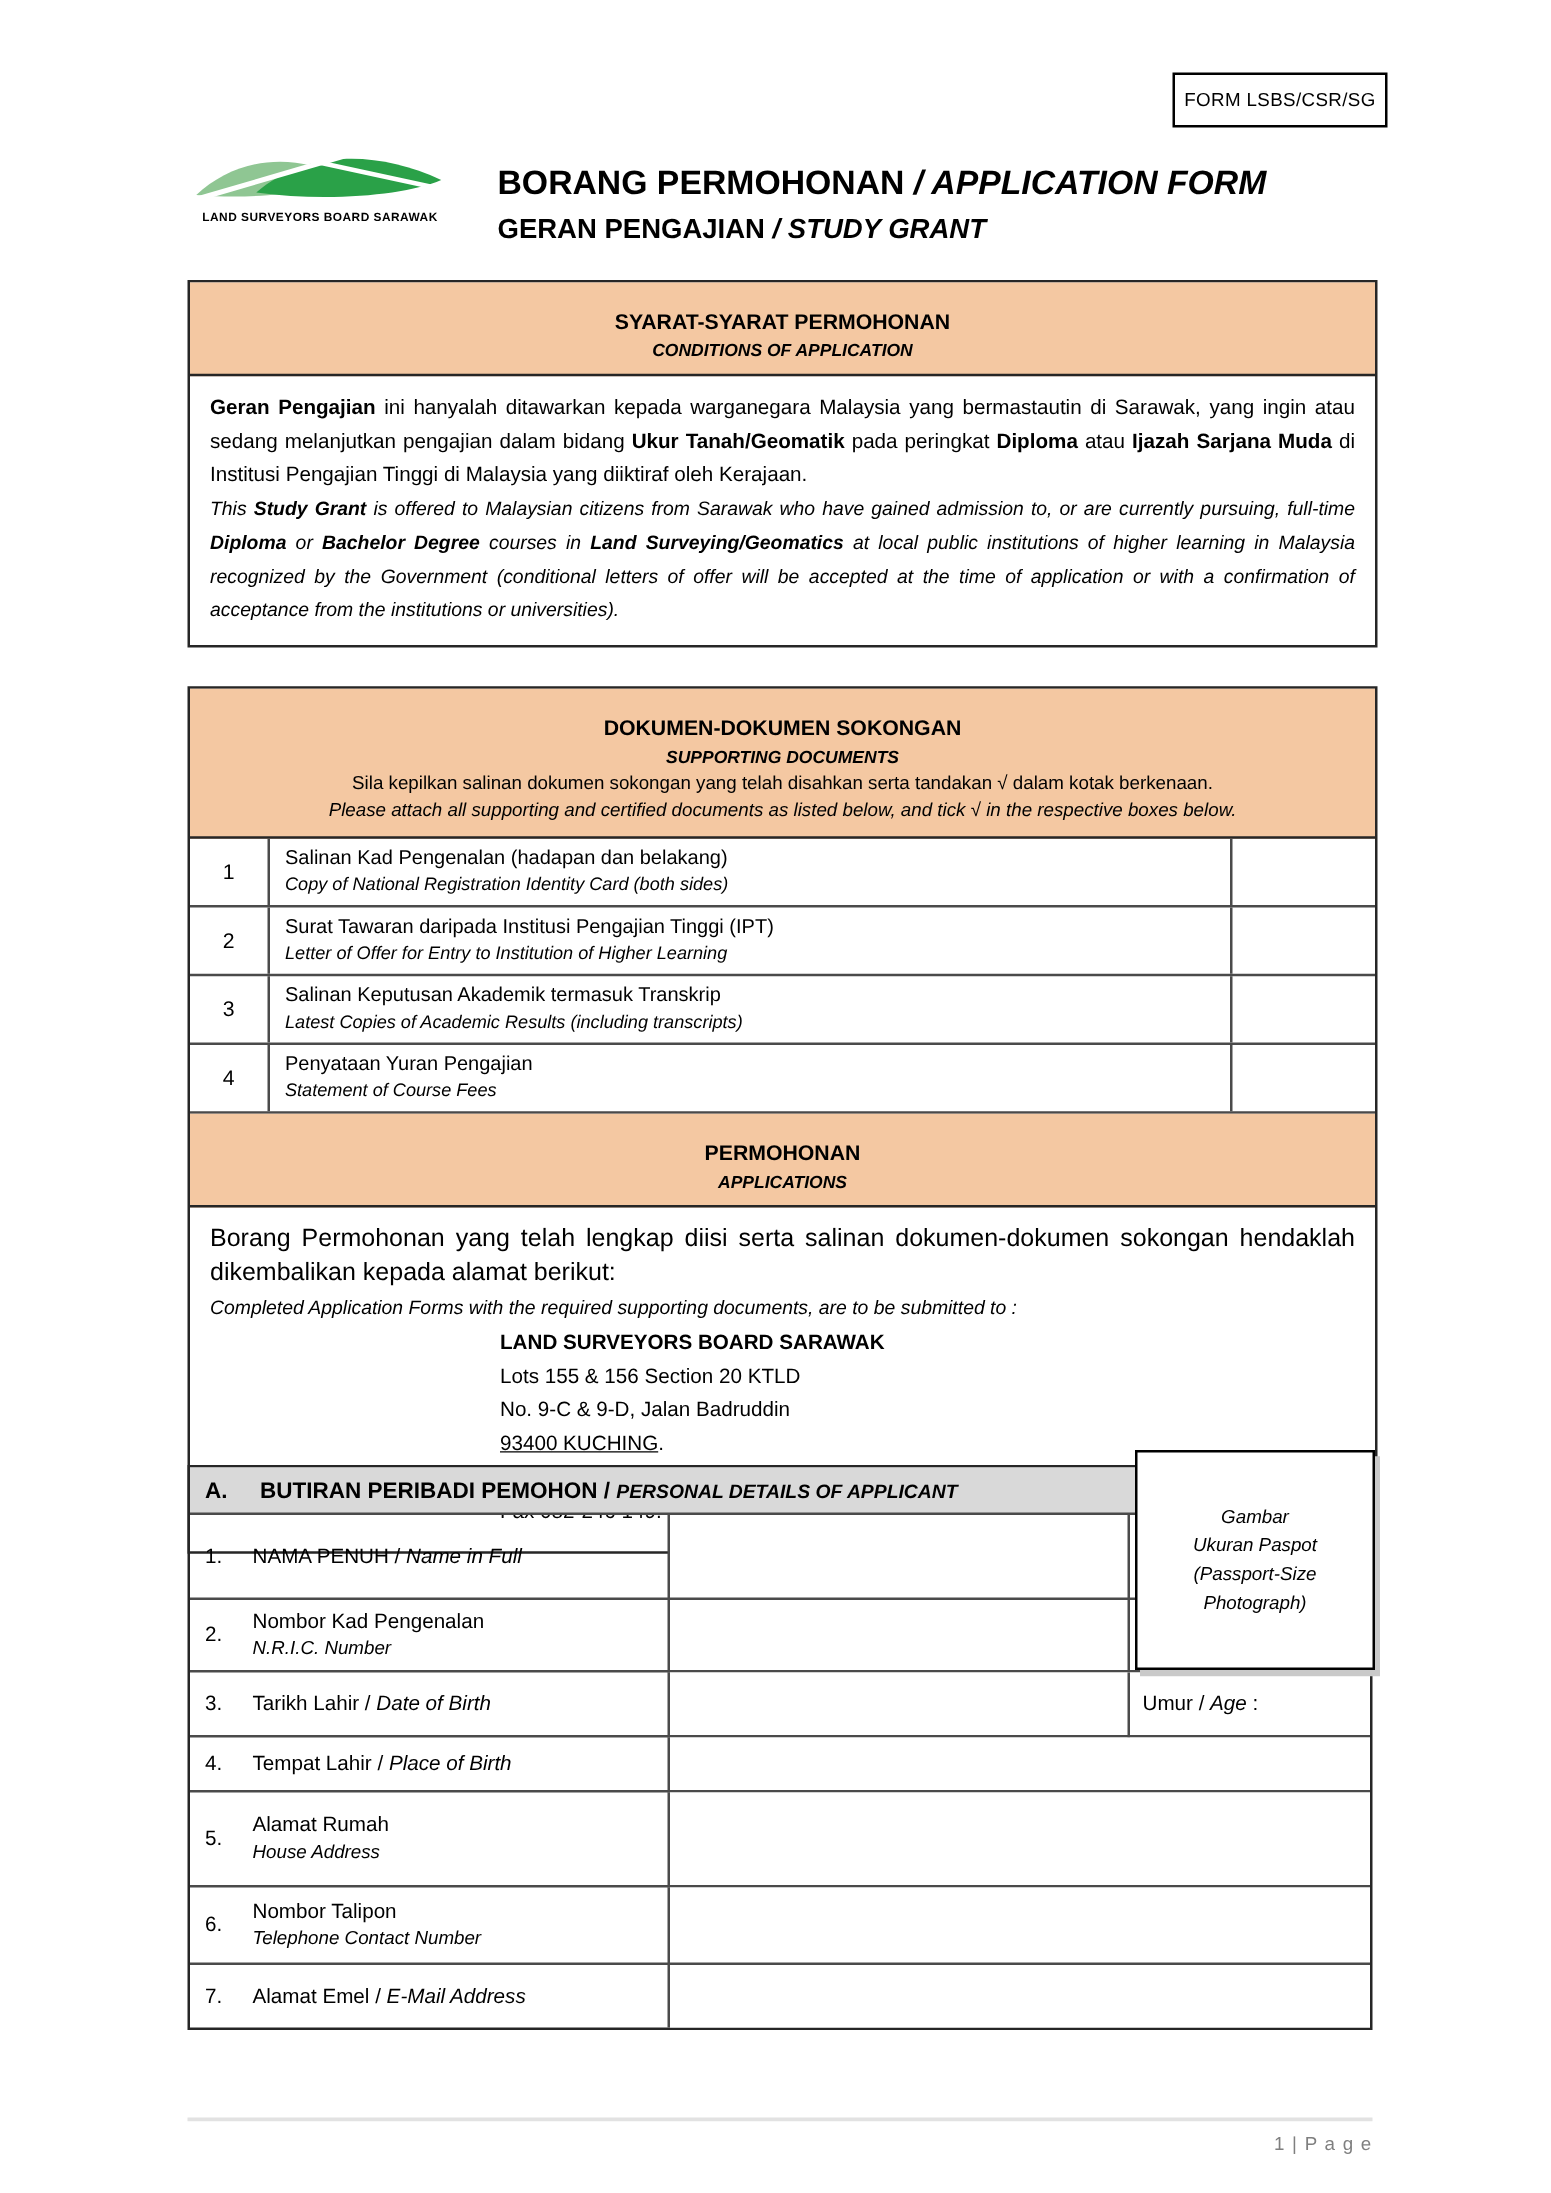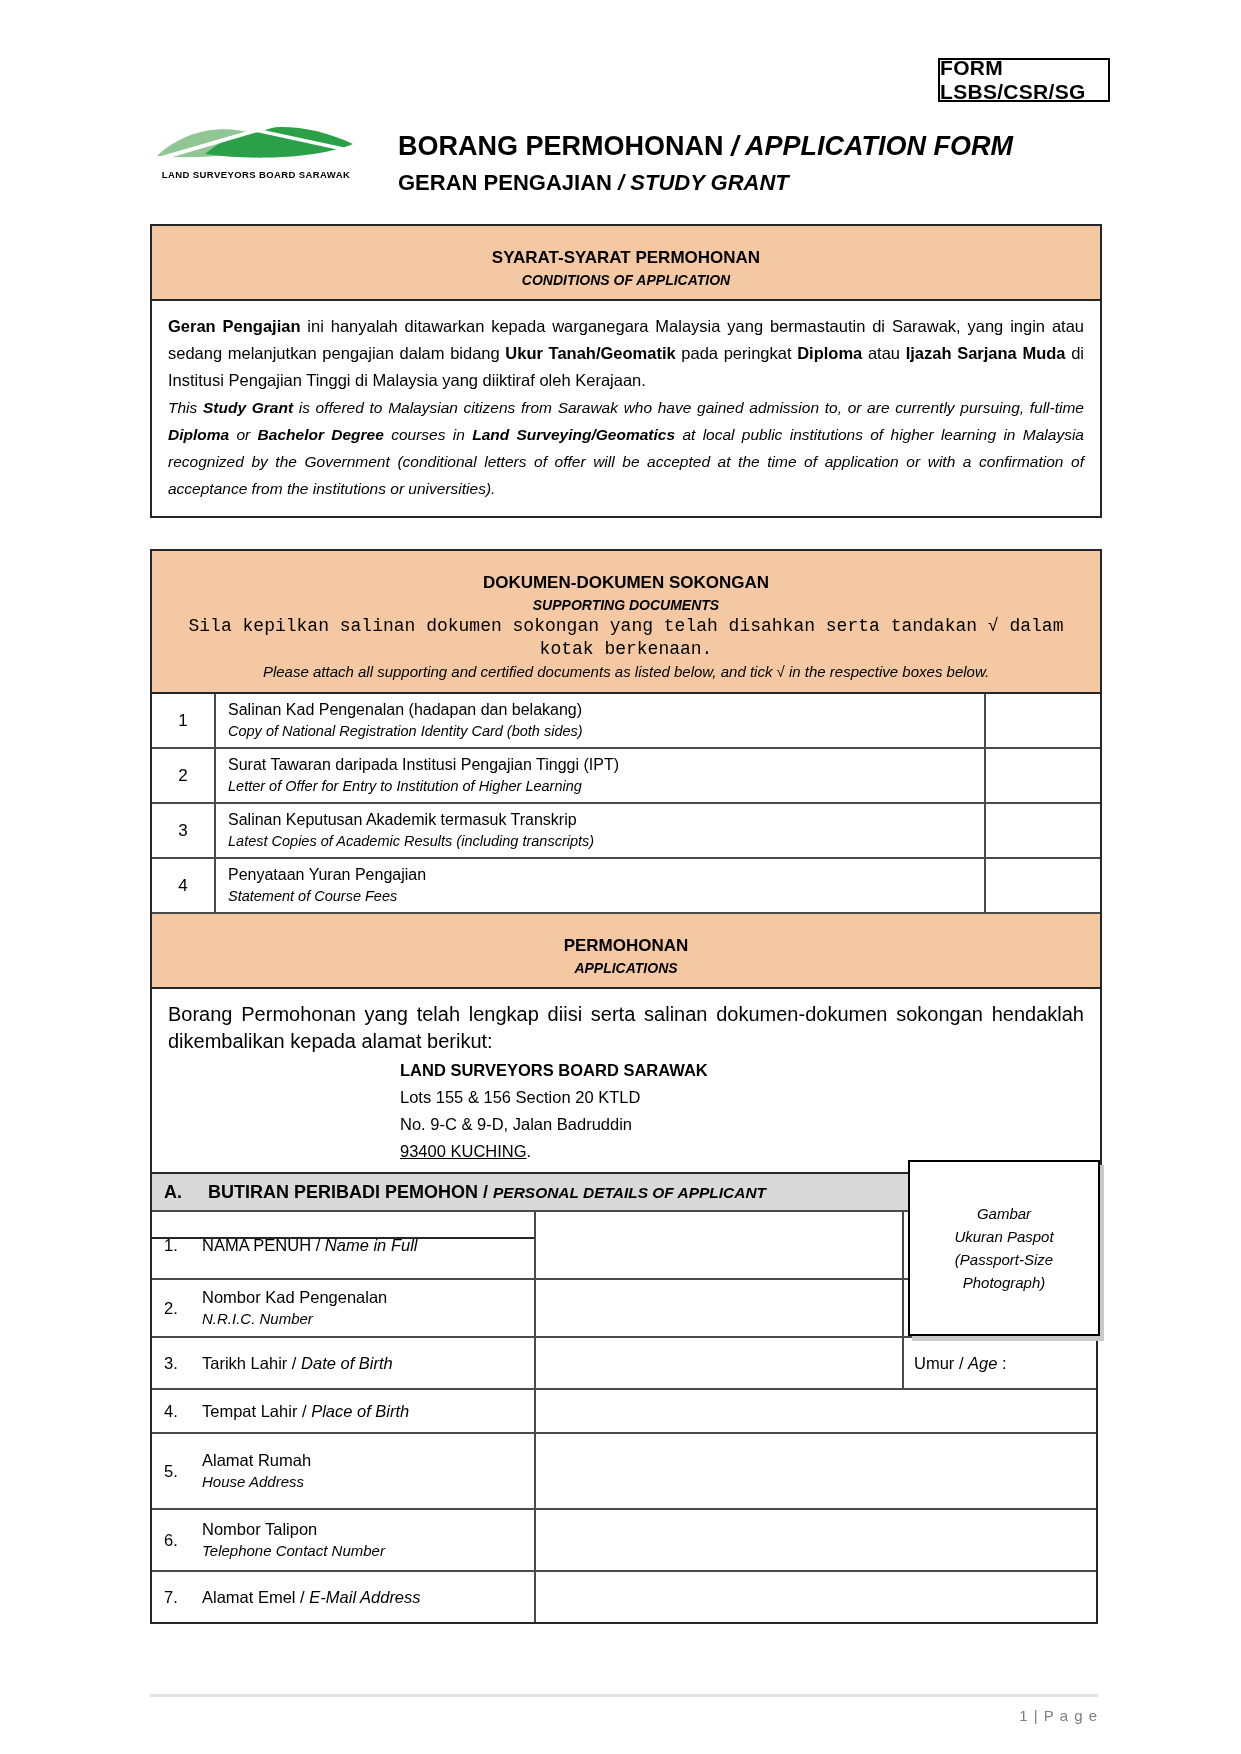--- a/index.html
+++ b/index.html
@@ -5,39 +5,39 @@
   html,body{margin:0;padding:0;background:#ffffff;}
   .page{position:relative;width:1241px;height:1754px;background:#fff;
         font-family:"Liberation Sans",sans-serif;color:#000;overflow:hidden;}
   .content{position:absolute;left:150px;top:0;width:952px;height:1754px;}
   .b{font-weight:bold;} .i{font-style:italic;} .u{text-decoration:underline;}
   .s{font-size:0.86em;margin-top:20px;}
 
   
   .form-code{position:absolute;left:788px;top:58px;width:168px;height:40px;
              border:2px solid #000;display:flex;align-items:center;justify-content:center;
-             font-size:21px;letter-spacing:0.3px;font-weight:bold;}
+             font-size:15px;letter-spacing:0.3px;}
 
   
   .header{position:absolute;left:0;top:108px;width:952px;height:100px;}
   .logo{position:absolute;left:0;top:4px;width:212px;text-align:center;}
   .logo svg{display:block;width:206px;height:56px;margin:0 auto;}
   .logo-caption{font-size:9.5px;font-weight:bold;letter-spacing:0.4px;margin-top:1px;white-space:nowrap;}
   .titles{position:absolute;left:248px;top:20px;white-space:nowrap;}
   .title-line1{font-size:27px;line-height:36px;}
   .title-line2{font-size:22px;line-height:38px;}
 
   
   .box{position:absolute;left:0;width:948px;border:2px solid #262626;background:#fff;}
   .box-conditions{top:224px;}
   .box-documents{top:549px;}
   .peach-head{background:#f4c8a2;text-align:center;padding:20px 6px 9px 6px;border-bottom:2px solid #262626;}
   .peach-head .h-my{font-size:17px;font-weight:bold;line-height:24px;}
   .peach-head .h-en{font-size:14px;font-weight:bold;font-style:italic;line-height:20px;}
-  .peach-head .n-my{font-size:18px;line-height:23px;font-family:Liberation Mono, monospace;}
+  .peach-head .n-my{font-size:15px;line-height:23px;}
   .peach-head .n-en{font-size:15px;font-style:italic;line-height:22px;}
 
   .cond-body{padding:12px 16px 14px 16px;}
   .cond-my{font-size:16.5px;line-height:27px;text-align:justify;}
   .cond-en{font-size:15.5px;line-height:27px;text-align:justify;font-style:italic;margin-top:10px;}
 
   
   .doc-row{display:grid;grid-template-columns:64px 768px 116px;border-bottom:2px solid #4a4a4a;}
   .doc-num{border-right:2px solid #4a4a4a;display:flex;align-items:center;justify-content:center;font-size:17px;}
   .doc-desc{padding:4px 10px 5px 12px;}
@@ -157,20 +157,21 @@
         </div>
         <div class="doc-tick"></div>
       </div>
 
       <div class="peach-head">
         <div class="h-my">PERMOHONAN</div>
         <div class="h-en">APPLICATIONS</div>
       </div>
       <div class="app-body">
         <div class="app-my">Borang Permohonan yang telah lengkap diisi serta salinan dokumen-dokumen sokongan hendaklah dikembalikan kepada alamat berikut:</div>
+        <div class="app-en">Completed Application Forms with the required supporting documents, are to be submitted to :</div>
         <div class="address">
           <div class="addr-name">LAND SURVEYORS BOARD SARAWAK</div>
           <div>Lots 155 &amp; 156 Section 20 KTLD</div>
           <div>No. 9-C &amp; 9-D, Jalan Badruddin</div>
           <div><span class="u">93400 KUCHING</span><span>.</span></div>
           <div>Tel. 082-417 920, 417921, 416 921</div>
           <div>Fax 082-246 149.</div>
         </div>
       </div>
     </section>

